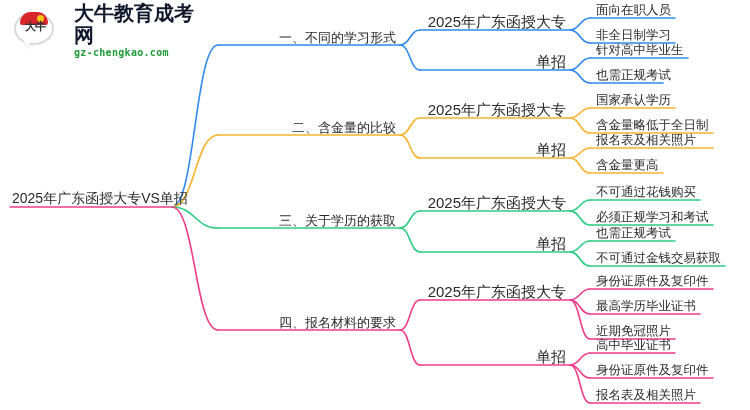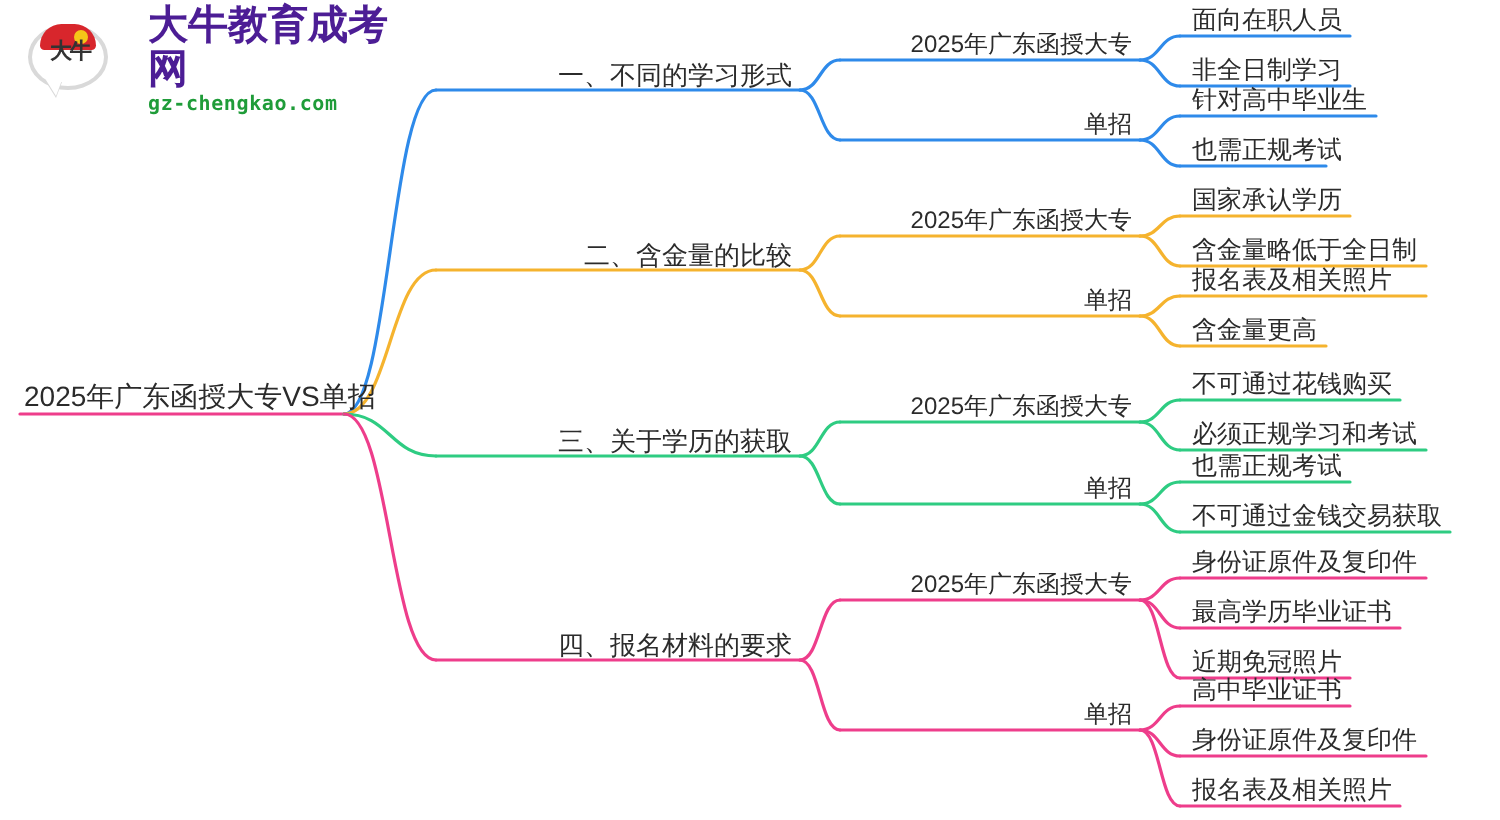--- a/index.html
+++ b/index.html
@@ -81,21 +81,21 @@
     font-size: 11px;
     line-height: 11px;
     font-weight: bold;
     color: #333;
     letter-spacing: -1px;
   }
   #logo-text { display: flex; flex-direction: column; justify-content: center; }
   #logo-title {
     font-size: 20px;
     font-weight: bold;
-    color: #4c1d95;
+    color: #0f172a;
     letter-spacing: 0px;
     line-height: 22px;
   }
   #logo-sub {
     font-size: 10px;
     font-weight: bold;
     color: #1f9c39;
     letter-spacing: 0.3px;
     line-height: 13px;
     font-family: "DejaVu Sans Mono", "Liberation Mono", monospace;
@@ -117,21 +117,21 @@
   }
   .root-label {
     font-size: 14px;
     line-height: 16px;
   }
   .branch-label {
     font-size: 13px;
     line-height: 15px;
   }
   .sub-label {
-    font-size: 12px;
+    font-size: 15px;
     line-height: 14px;
   }
   .leaf-label {
     font-size: 12.5px;
     line-height: 14px;
   }
 </style>
 </head>
 <body>
 

